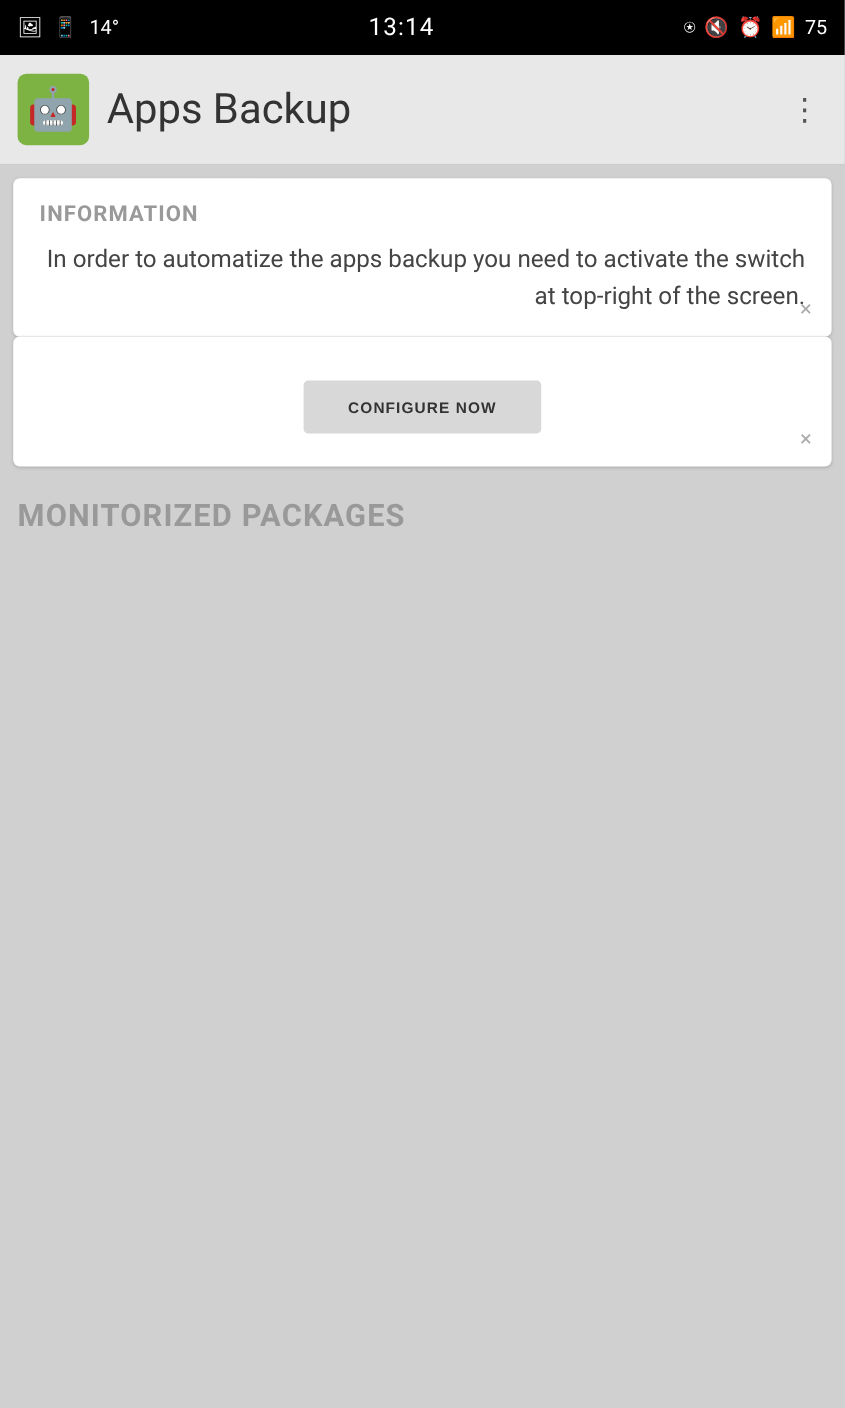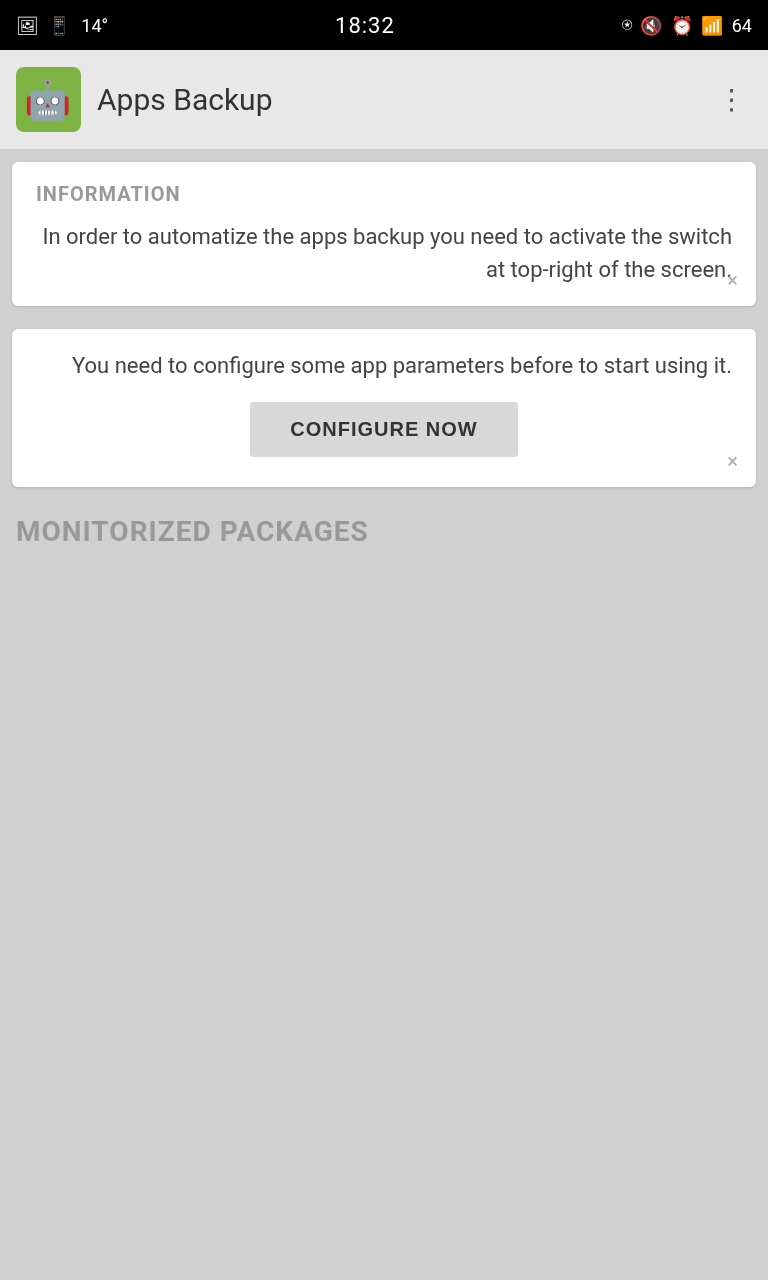--- a/index.html
+++ b/index.html
@@ -66,21 +66,21 @@
       margin-right: 16px;
       flex-shrink: 0;
     }
 
     .app-icon-inner {
       color: white;
       font-size: 38px;
     }
 
     .app-title {
-      font-size: 30px;
+      font-size: 38px;
       color: #333;
       font-weight: 400;
       flex: 1;
     }
 
     .toggle-switch {
       display: flex;
       align-items: center;
       background: #c8c8c8;
       border-radius: 4px;
@@ -127,21 +127,21 @@
       font-size: 28px;
       letter-spacing: 1px;
     }
 
     
     .main-content {
       background: #d0d0d0;
       padding: 12px;
       display: flex;
       flex-direction: column;
-      gap: 23px;
+      gap: 0;
     }
 
     
     .card {
       background: #fff;
       border-radius: 6px;
       padding: 20px 24px 20px 24px;
       position: relative;
       box-shadow: 0 1px 3px rgba(0,0,0,0.15);
     }
@@ -171,21 +171,21 @@
       cursor: pointer;
     }
 
     .configure-btn {
       display: block;
       margin: 20px auto 10px auto;
       padding: 16px 40px;
       background: #d8d8d8;
       border: none;
       border-radius: 4px;
-      font-size: 20px;
+      font-size: 14px;
       font-weight: 700;
       color: #333;
       letter-spacing: 1px;
       cursor: pointer;
       text-transform: uppercase;
     }
 
     
     .section-title {
       font-size: 28px;
@@ -214,48 +214,47 @@
   </style>
 </head>
 <body>
 
 <div class="status-bar">
   <div class="status-bar-left">
     <span>🖼</span>
     <span>📱</span>
     <span>14°</span>
   </div>
-  <div class="status-bar-center">18:32</div>
+  <div class="status-bar-center">13:14</div>
   <div class="status-bar-right">
     <span>⍟</span>
     <span>🔇</span>
     <span>⏰</span>
     <span>📶</span>
-    <span>64</span>
+    <span>75</span>
   </div>
 </div>
 
 <div class="app-bar">
   <div class="app-icon">
     <span class="app-icon-inner">🤖</span>
   </div>
   <span class="app-title">Apps Backup</span>
   <div class="overflow-menu">⋮</div>
 </div>
 
 <div class="main-content">
 
   <div class="card">
     <div class="card-title">INFORMATION</div>
     <div class="card-text">In order to automatize the apps backup you need to activate the switch at top-right of the screen.</div>
     <span class="close-btn">×</span>
   </div>
 
   <div class="card">
-    <div class="card-text">You need to configure some app parameters before to start using it.</div>
     <button class="configure-btn">CONFIGURE NOW</button>
     <span class="close-btn">×</span>
   </div>
 
 </div>
 
 <div>
   <div class="section-title">MONITORIZED PACKAGES</div>
 </div>
 

